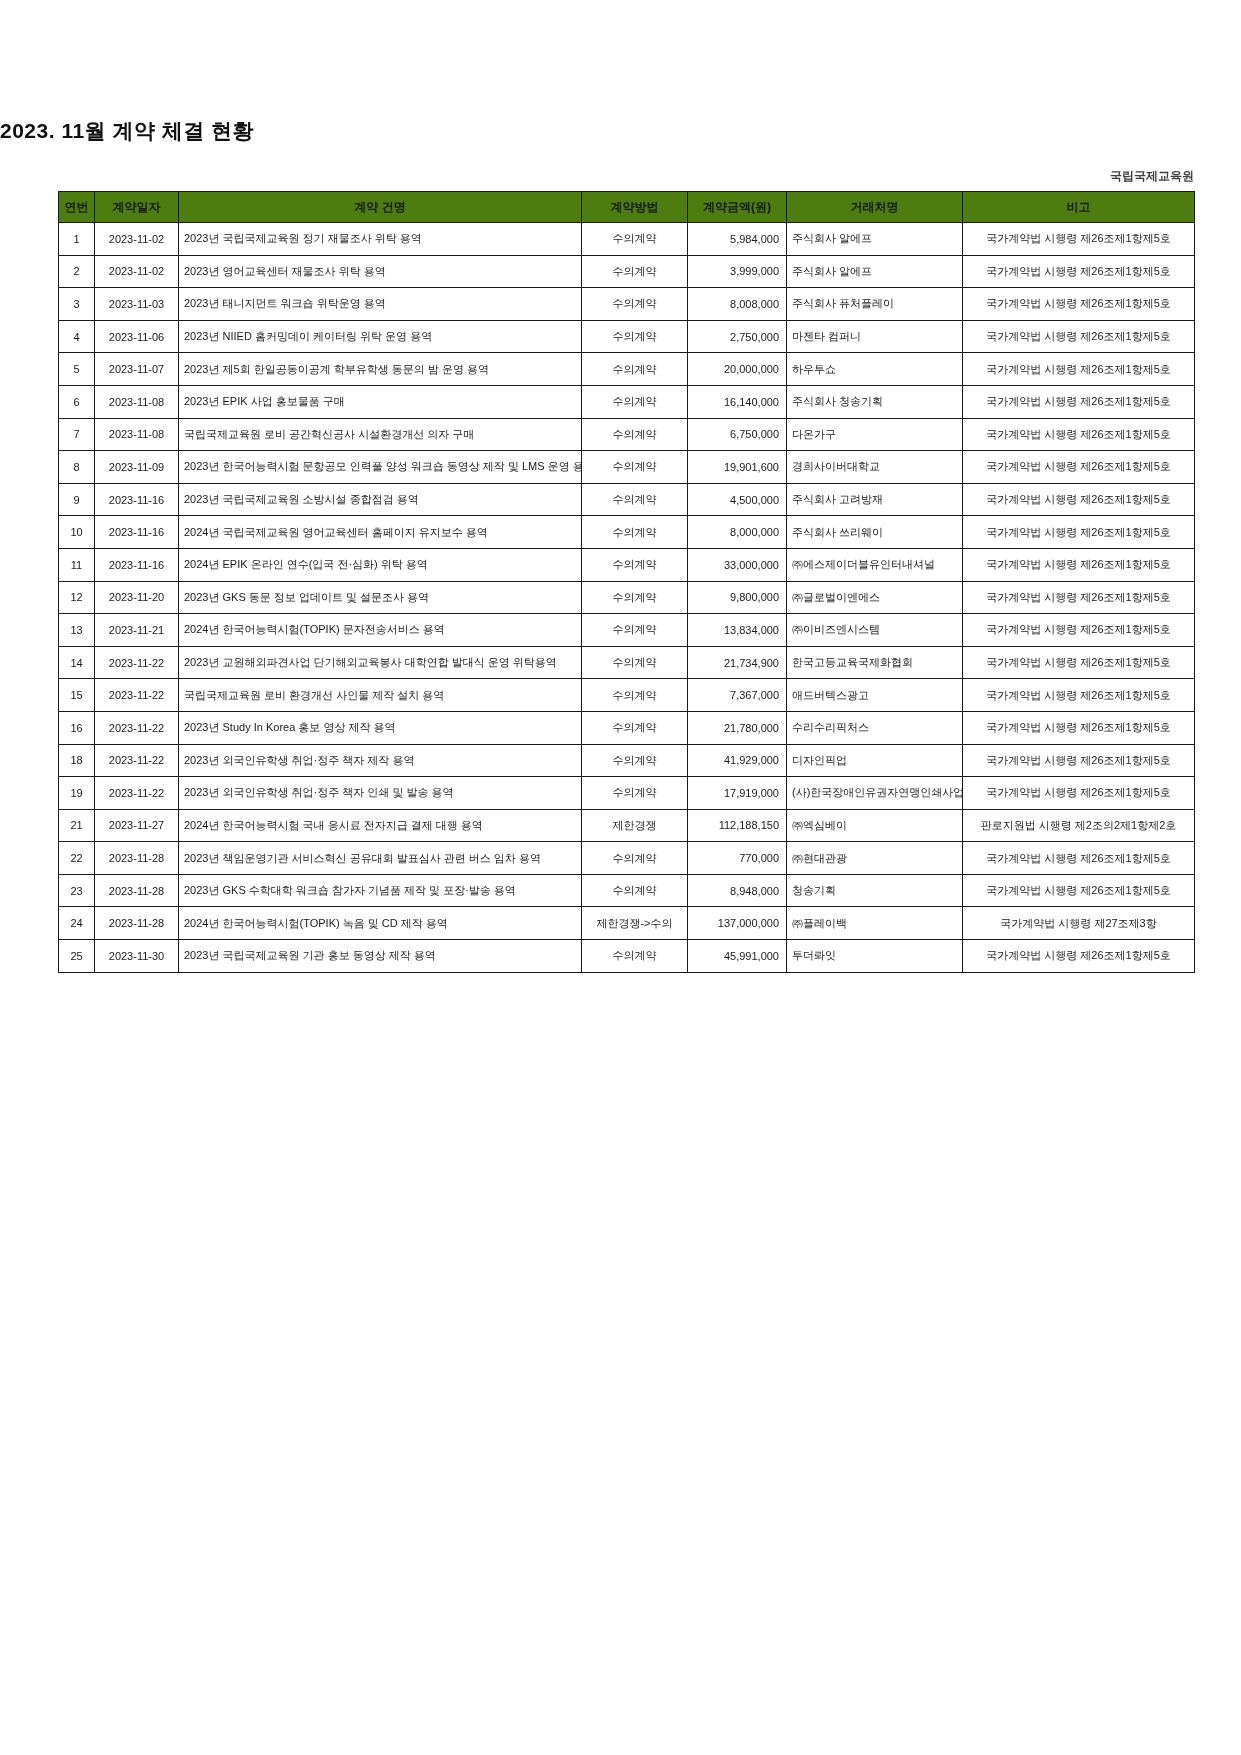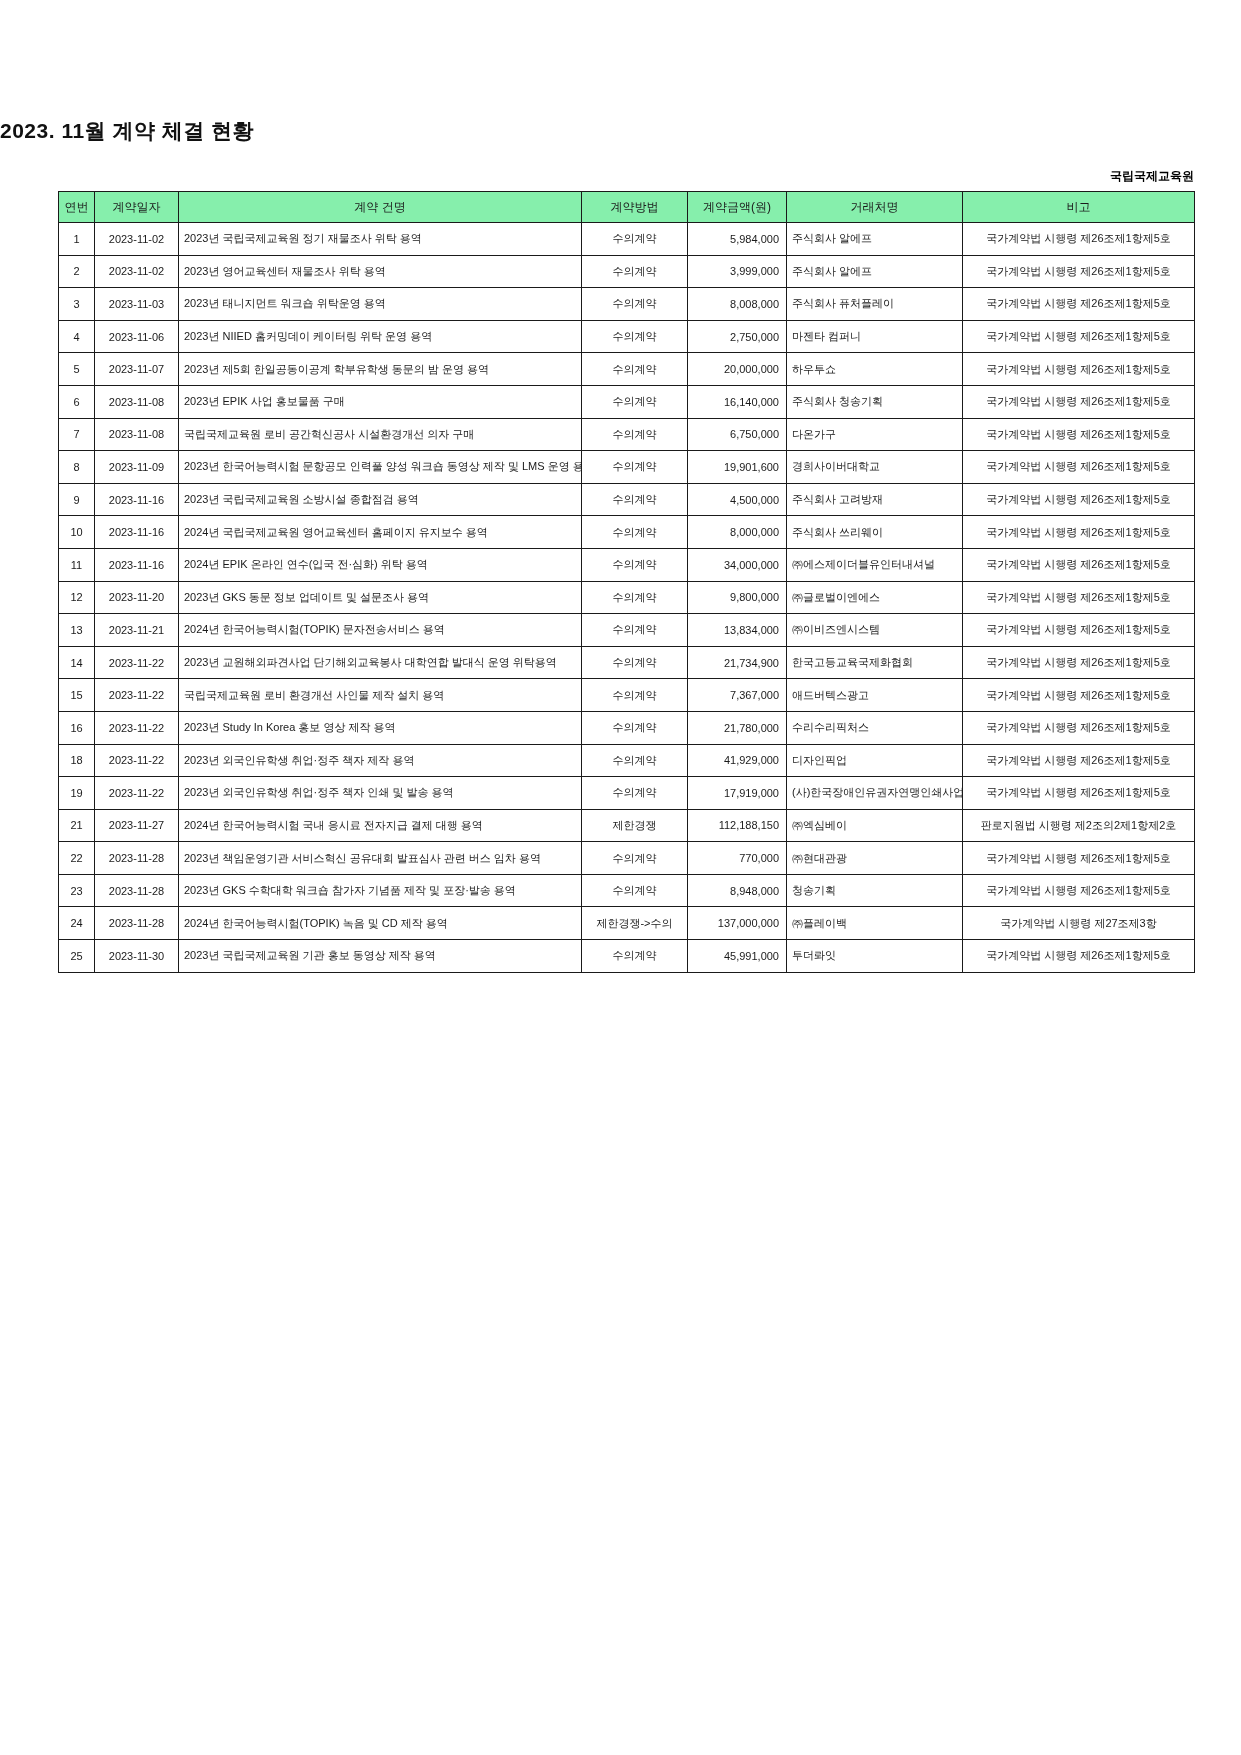--- a/index.html
+++ b/index.html
@@ -22,21 +22,21 @@
     color: #111;
   }
 
   .org-label {
     position: absolute;
     top: 168px; left: 58px;
     width: 1136px;
     text-align: right;
     font-size: 12px;
     font-weight: 700;
-    color: #000000;
+    color: #404040;
   }
 
   .table-wrap { position: absolute; top: 191px; left: 58px; }
 
   table.contract-table {
     border-collapse: collapse;
     table-layout: fixed;
     width: 1136px;
     border: 1.5px solid #1a1a1a;
   }
@@ -44,23 +44,23 @@
     border: 1px solid #1a1a1a;
     font-size: 11px;
     color: #1a1a1a;
     overflow: hidden;
     white-space: nowrap;
     vertical-align: middle;
   }
   .contract-table th {
     height: 31px;
     font-size: 12px;
-    font-weight: 400;
+    font-weight: 700;
     text-align: center;
-    background: #86efac;
+    background: #4d7c0f;
   }
   .contract-table td { height: 32.6px; }
 
   .col-num    { width: 36px; }
   .col-date   { width: 84px; }
   .col-title  { width: 403px; }
   .col-method { width: 106px; }
   .col-amount { width: 99px; }
   .col-vendor { width: 176px; }
   .col-note   { width: 232px; }
@@ -191,21 +191,21 @@
           <td class="cell-method">수의계약</td>
           <td class="cell-amount">8,000,000</td>
           <td class="cell-vendor">주식회사 쓰리웨이</td>
           <td class="cell-note">국가계약법 시행령 제26조제1항제5호</td>
         </tr>
         <tr>
           <td class="cell-num">11</td>
           <td class="cell-date">2023-11-16</td>
           <td class="cell-title">2024년 EPIK 온라인 연수(입국 전·심화) 위탁 용역</td>
           <td class="cell-method">수의계약</td>
-          <td class="cell-amount">34,000,000</td>
+          <td class="cell-amount">33,000,000</td>
           <td class="cell-vendor">㈜에스제이더블유인터내셔널</td>
           <td class="cell-note">국가계약법 시행령 제26조제1항제5호</td>
         </tr>
         <tr>
           <td class="cell-num">12</td>
           <td class="cell-date">2023-11-20</td>
           <td class="cell-title">2023년 GKS 동문 정보 업데이트 및 설문조사 용역</td>
           <td class="cell-method">수의계약</td>
           <td class="cell-amount">9,800,000</td>
           <td class="cell-vendor">㈜글로벌이엔에스</td>

